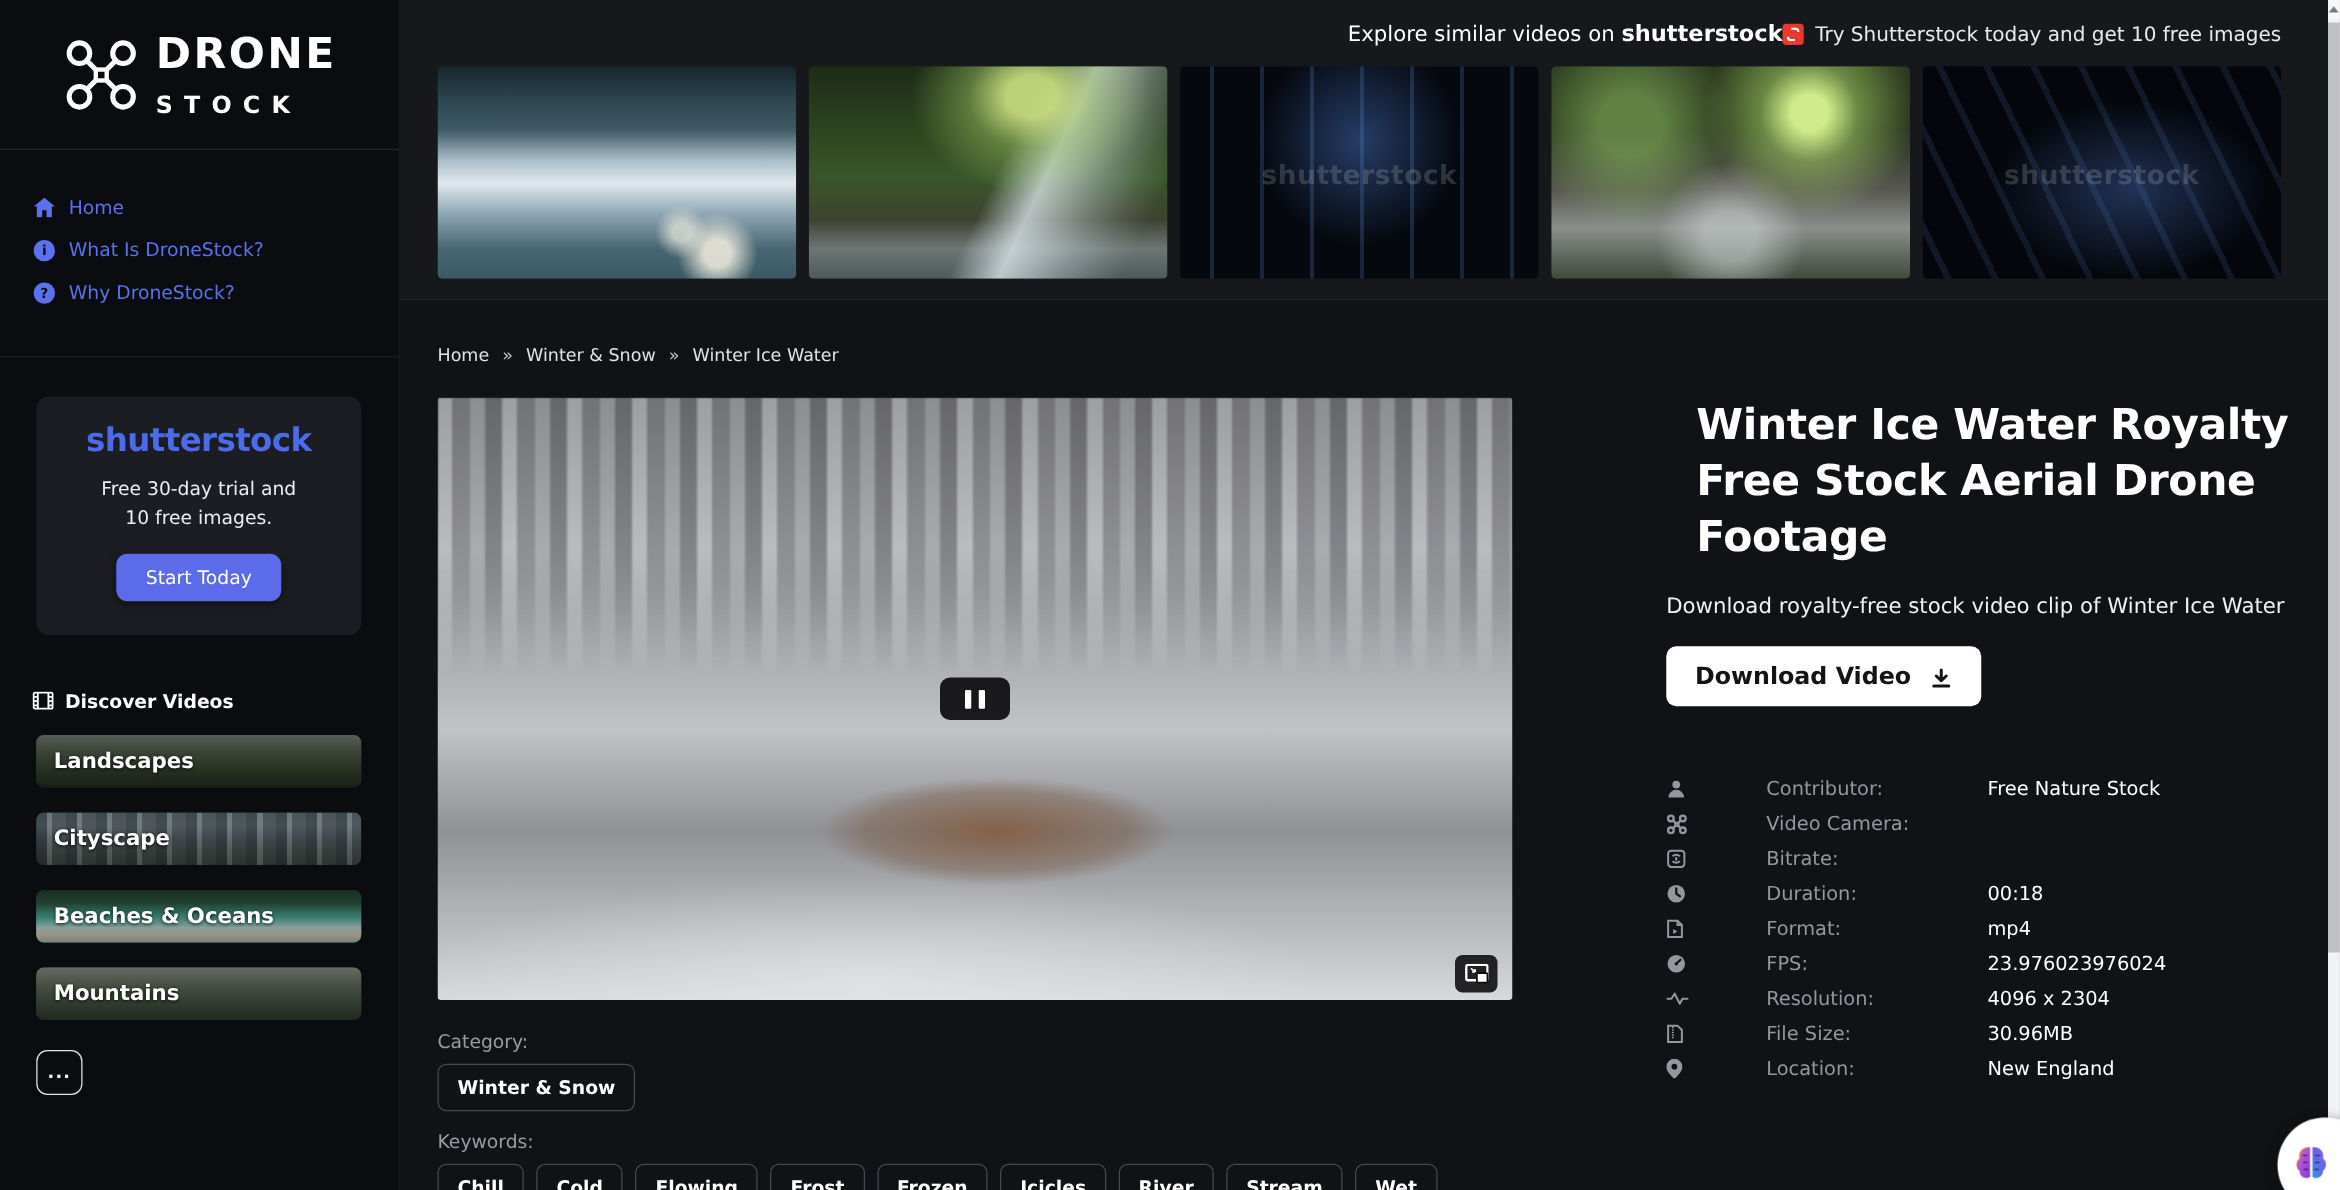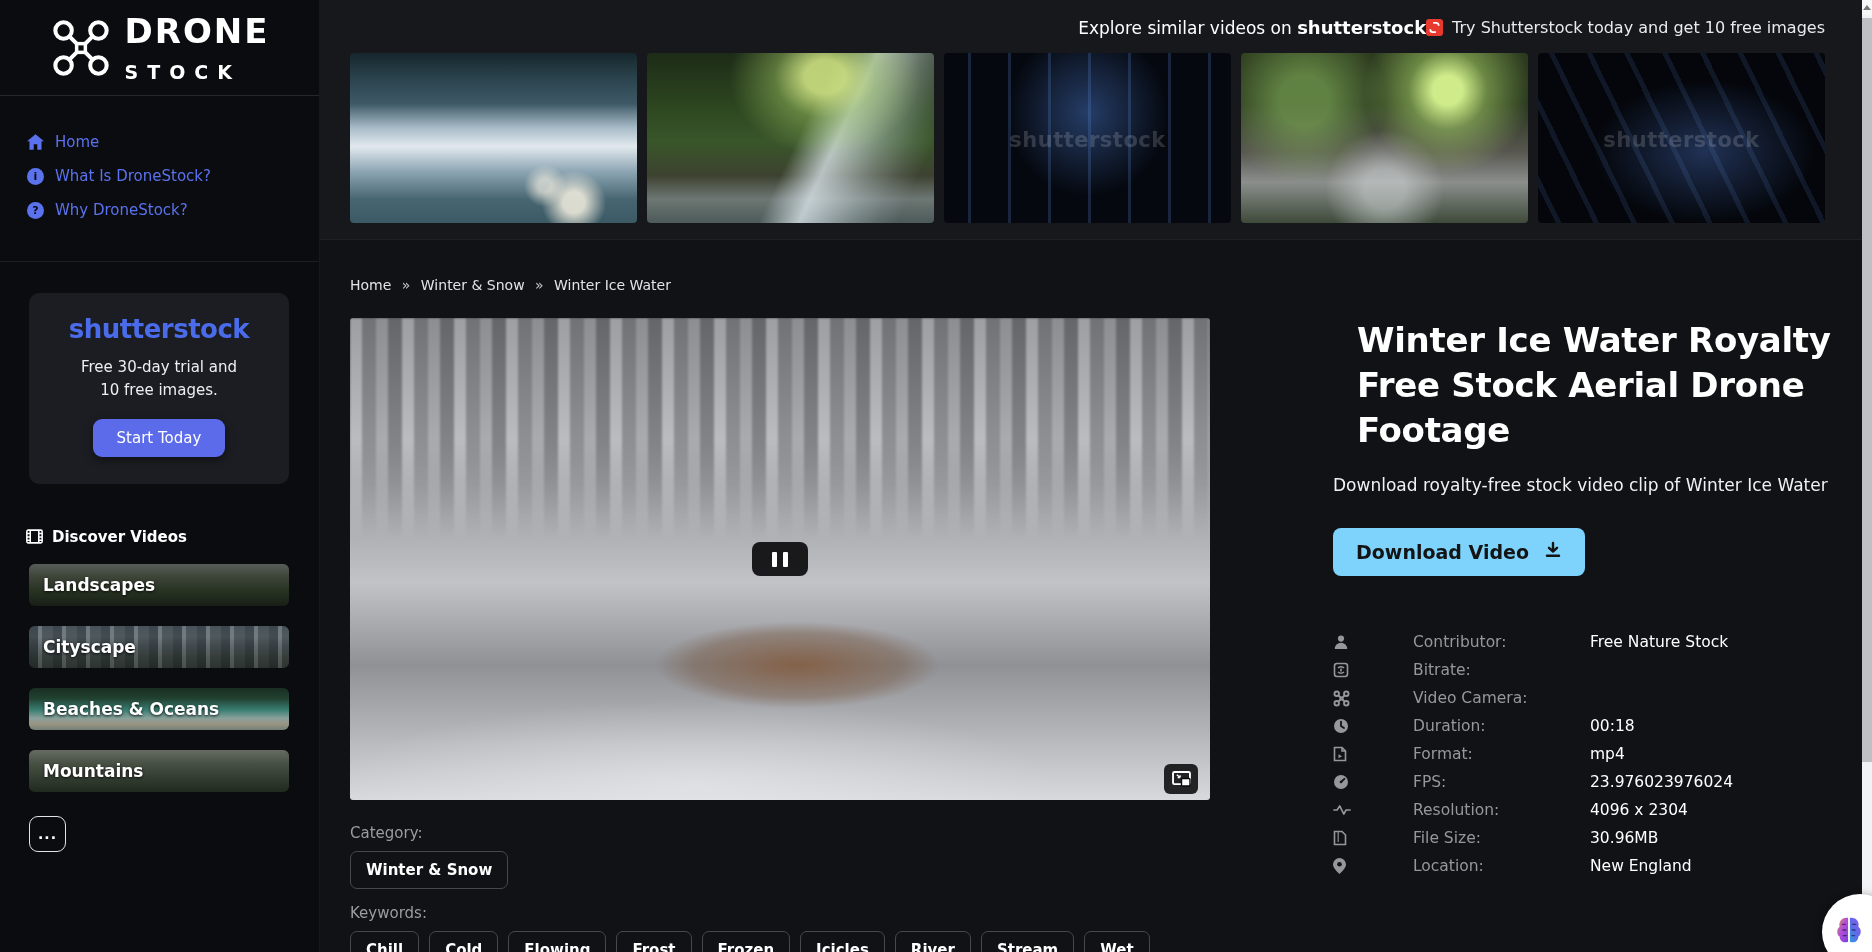--- a/index.html
+++ b/index.html
@@ -2,21 +2,21 @@
 <html><head>
 <meta charset="utf-8">
 <style>
   * { margin:0; padding:0; box-sizing:border-box; }
   html,body { width:1872px; height:952px; overflow:hidden; background:#111216;
               font-family:"DejaVu Sans","Liberation Sans",sans-serif; }
 
   
   .sidebar { position:absolute; left:0; top:0; width:320px; height:952px;
              background:#0b0c10; border-right:1px solid #17181c; z-index:5; }
-  .logo-block { height:96px; display:flex; align-items:center; justify-content:center;
+  .logo-block { height:120px; display:flex; align-items:center; justify-content:center;
                 gap:13px; border-bottom:1px solid #26272d; }
   .logo-text { color:#fff; line-height:1; }
   .logo-line1 { font-size:34px; font-weight:bold; letter-spacing:2px; }
   .logo-line2 { font-size:19px; font-weight:bold; letter-spacing:9px; margin-top:15px; }
   .search-wrap { position:relative; margin:24px 15px 0 15px; }
   .search-input { width:100%; height:37px; background:#3d4250; border:none; border-radius:10px;
                   padding:0 38px 0 14px; color:#e6e7ea; font-size:15px; outline:none;
                   font-family:inherit; }
   .search-input::placeholder { color:#c3c6cf; }
   .search-icon { position:absolute; right:11px; top:9px; }
@@ -119,22 +119,22 @@
   .chip-row { display:flex; gap:10px; margin-top:9px; }
   .chip { border:1px solid #47484e; border-radius:7px; background:transparent; color:#fff;
           font-size:15px; font-weight:600; padding:9px 15px; cursor:pointer; white-space:nowrap;
           font-family:inherit; }
   .kw-label { margin-top:15px; }
 
   
   .details-col { margin-left:123px; width:535px; }
   .title { color:#fff; font-size:34px; font-weight:bold; line-height:1.32; letter-spacing:-.3px;margin-left:24px; }
   .subtitle { margin-top:22px; color:#f0f1f3; font-size:17px; }
-  .dl-btn { margin-top:33px; display:inline-flex; align-items:flex-start; gap:15px;
-            background:#7dd3fc; color:#141414; font-size:19px; font-weight:600;
+  .dl-btn { margin-top:22px; display:inline-flex; align-items:flex-end; gap:15px;
+            background:#ffffff; color:#141414; font-size:19px; font-weight:600;
             padding:13px 23px; border:none; border-radius:8px; cursor:pointer;
             font-family:inherit; }
   .meta-list { margin-top:56px; }
   .meta-row { display:flex; align-items:center; margin-bottom:7px; height:21px;gap:48px; }
   .meta-ic { width:18px; margin-right:14px; display:flex; align-items:center; }
   .meta-label { width:129px; color:#96979c; font-size:15.5px; }
   .meta-value { color:#fff; font-size:15.5px; }
 
   
   .scrollbar { position:fixed; right:0; top:0; width:10px; height:952px; background:#f2f2f4; z-index:20; }
@@ -331,41 +331,41 @@
                 <circle cx="8" cy="4.6" r="3.1"></circle>
                   <path d="M1.8 15 A6.2 6.2 0 0 1 14.2 15 Z"></path>
               </svg>
             </span>
             <span class="meta-label">Contributor:</span>
             <span class="meta-value">Free Nature Stock</span>
           </div>
 
           <div class="meta-row">
             <span class="meta-ic">
-              <svg width="16" height="16" viewBox="0 0 16 16" fill="none" stroke="#96979c" stroke-width="1.6">
-                <rect x="1.5" y="1.5" width="13" height="13" rx="2.5"></rect>
-                <path d="M5 6 Q8 3.5 11 6 M5 10 Q8 12.5 11 10 M8 6.5 V9.5"></path>
-              </svg>
-            </span>
-            <span class="meta-label">Bitrate:</span>
-            <span class="meta-value"></span>
-          </div>
-
-          <div class="meta-row">
-            <span class="meta-ic">
               <svg width="17" height="17" viewBox="0 0 64 64" fill="none" stroke="#96979c" stroke-width="7">
                 <circle cx="14" cy="14" r="8.5"></circle>
                   <circle cx="50" cy="14" r="8.5"></circle>
                 <circle cx="14" cy="50" r="8.5"></circle>
                   <circle cx="50" cy="50" r="8.5"></circle>
                 <path d="M20 20 L27 27 M44 20 L37 27 M20 44 L27 37 M44 44 L37 37"></path>
                 <rect x="27.5" y="27.5" width="9" height="9"></rect>
               </svg>
             </span>
             <span class="meta-label">Video Camera:</span>
+            <span class="meta-value"></span>
+          </div>
+
+          <div class="meta-row">
+            <span class="meta-ic">
+              <svg width="16" height="16" viewBox="0 0 16 16" fill="none" stroke="#96979c" stroke-width="1.6">
+                <rect x="1.5" y="1.5" width="13" height="13" rx="2.5"></rect>
+                <path d="M5 6 Q8 3.5 11 6 M5 10 Q8 12.5 11 10 M8 6.5 V9.5"></path>
+              </svg>
+            </span>
+            <span class="meta-label">Bitrate:</span>
             <span class="meta-value"></span>
           </div>
 
           <div class="meta-row">
             <span class="meta-ic">
               <svg width="16" height="16" viewBox="0 0 16 16">
                 <circle cx="8" cy="8" r="7" fill="#96979c"></circle>
                 <path d="M8 3.6 V8 L11 10" stroke="#111216" stroke-width="1.8" fill="none" stroke-linecap="round"></path>
               </svg>
             </span>

